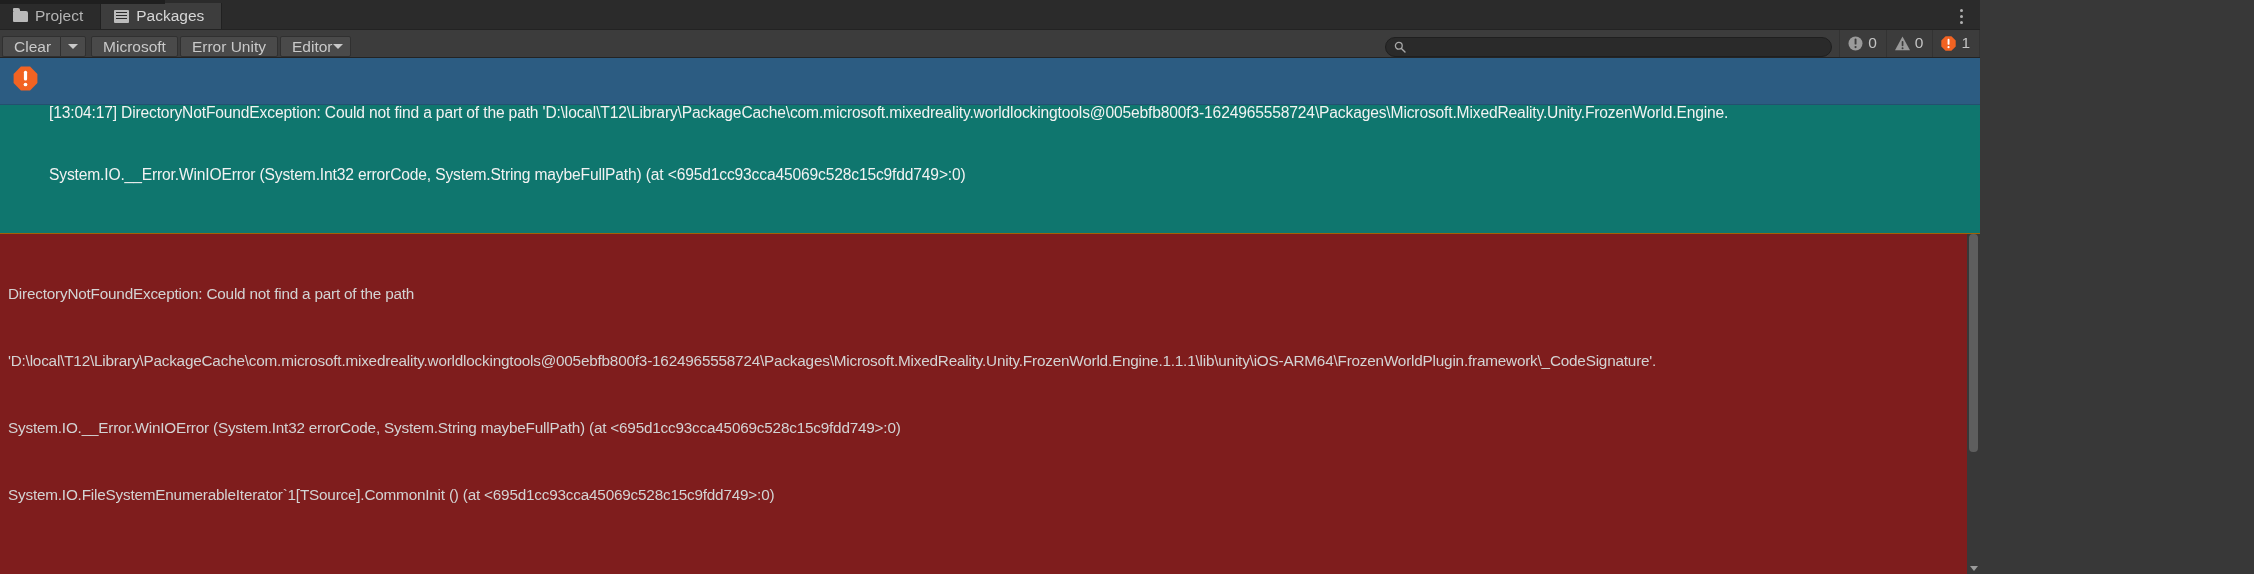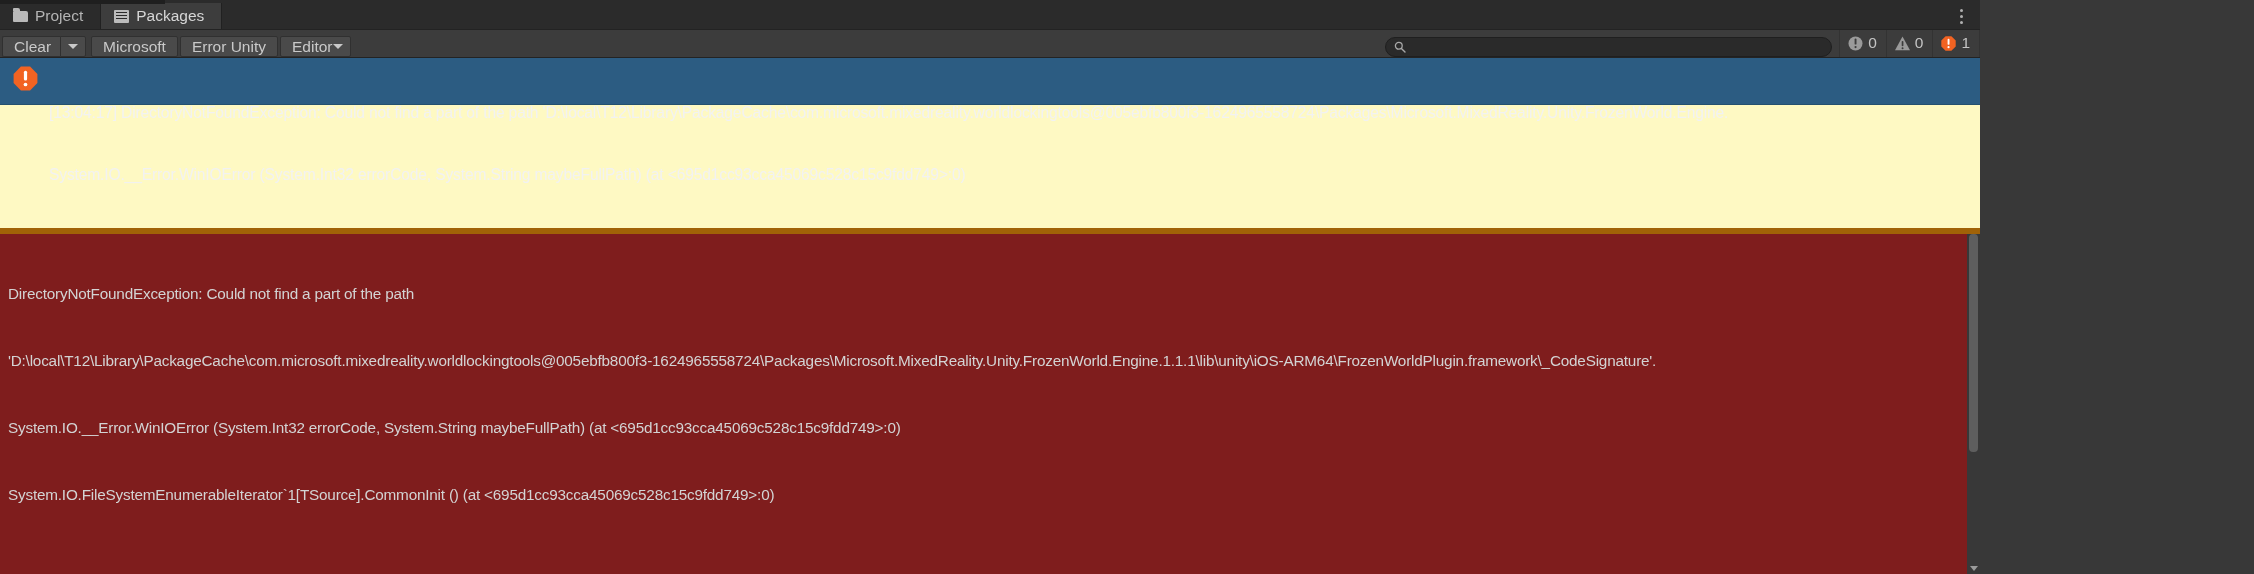--- a/index.html
+++ b/index.html
@@ -202,22 +202,22 @@
   .badge {
     width: 17px; height: 17px;
     position: relative;
     flex: 0 0 17px;
   }
   .badge svg { display: block; }
 
   
   .msglist {
     flex: 0 0 176px;
-    background: #fef9c3;
-    border-bottom: 6px solid #a16207;
+    background: #0f766e;
+    border-bottom: 1px solid #a16207;
     position: relative;
     overflow: hidden;
   }
   .msg-row {
     display: flex;
     align-items: flex-start;
     gap: 10px;
     padding: 4px 8px 5px 12px;
     height: 47px;
     background: #2c5c82;

